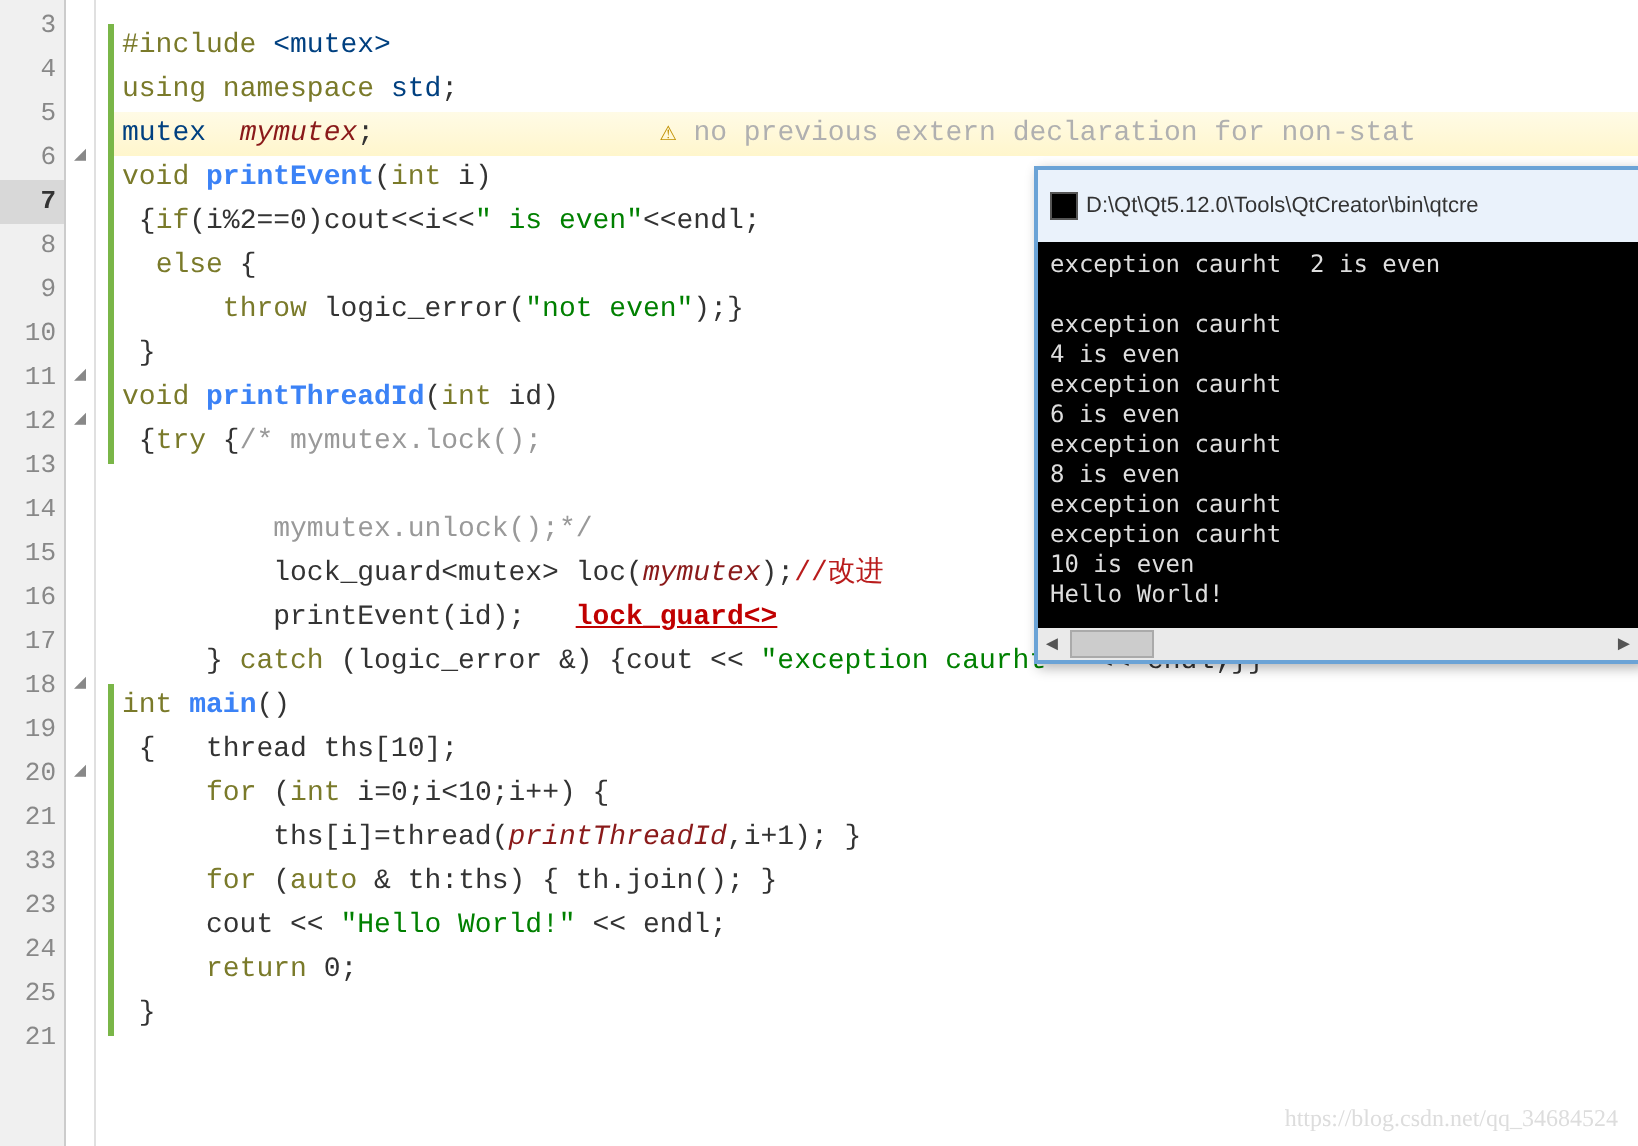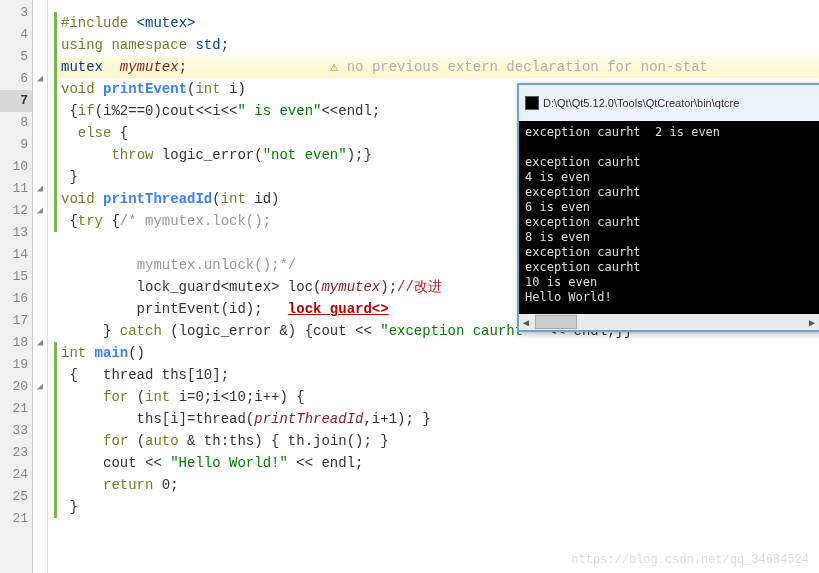--- a/index.html
+++ b/index.html
@@ -114,21 +114,21 @@
   }
   .console-sb .ar { width: 14px; text-align: center; }
   .console-sb .thumb { width: 40px; height: 12px; background: #ccc; border: 1px solid #aaa; margin-left: 2px;}
   .console-sb .track { flex: 1; }
   .watermark {
     position: absolute;
     right: 10px;
     bottom: 6px;
     color: #ddd;
     font-size: 12px;
-    font-family: Liberation Mono, monospace;
+    font-family: Liberation Serif, serif;
   }
 </style>
 </head>
 <body>
 
 <div class="editor">
   <div class="gutter" id="gutter">
       <div class="line">3</div>
       <div class="line">4</div>
       <div class="line">5</div>

